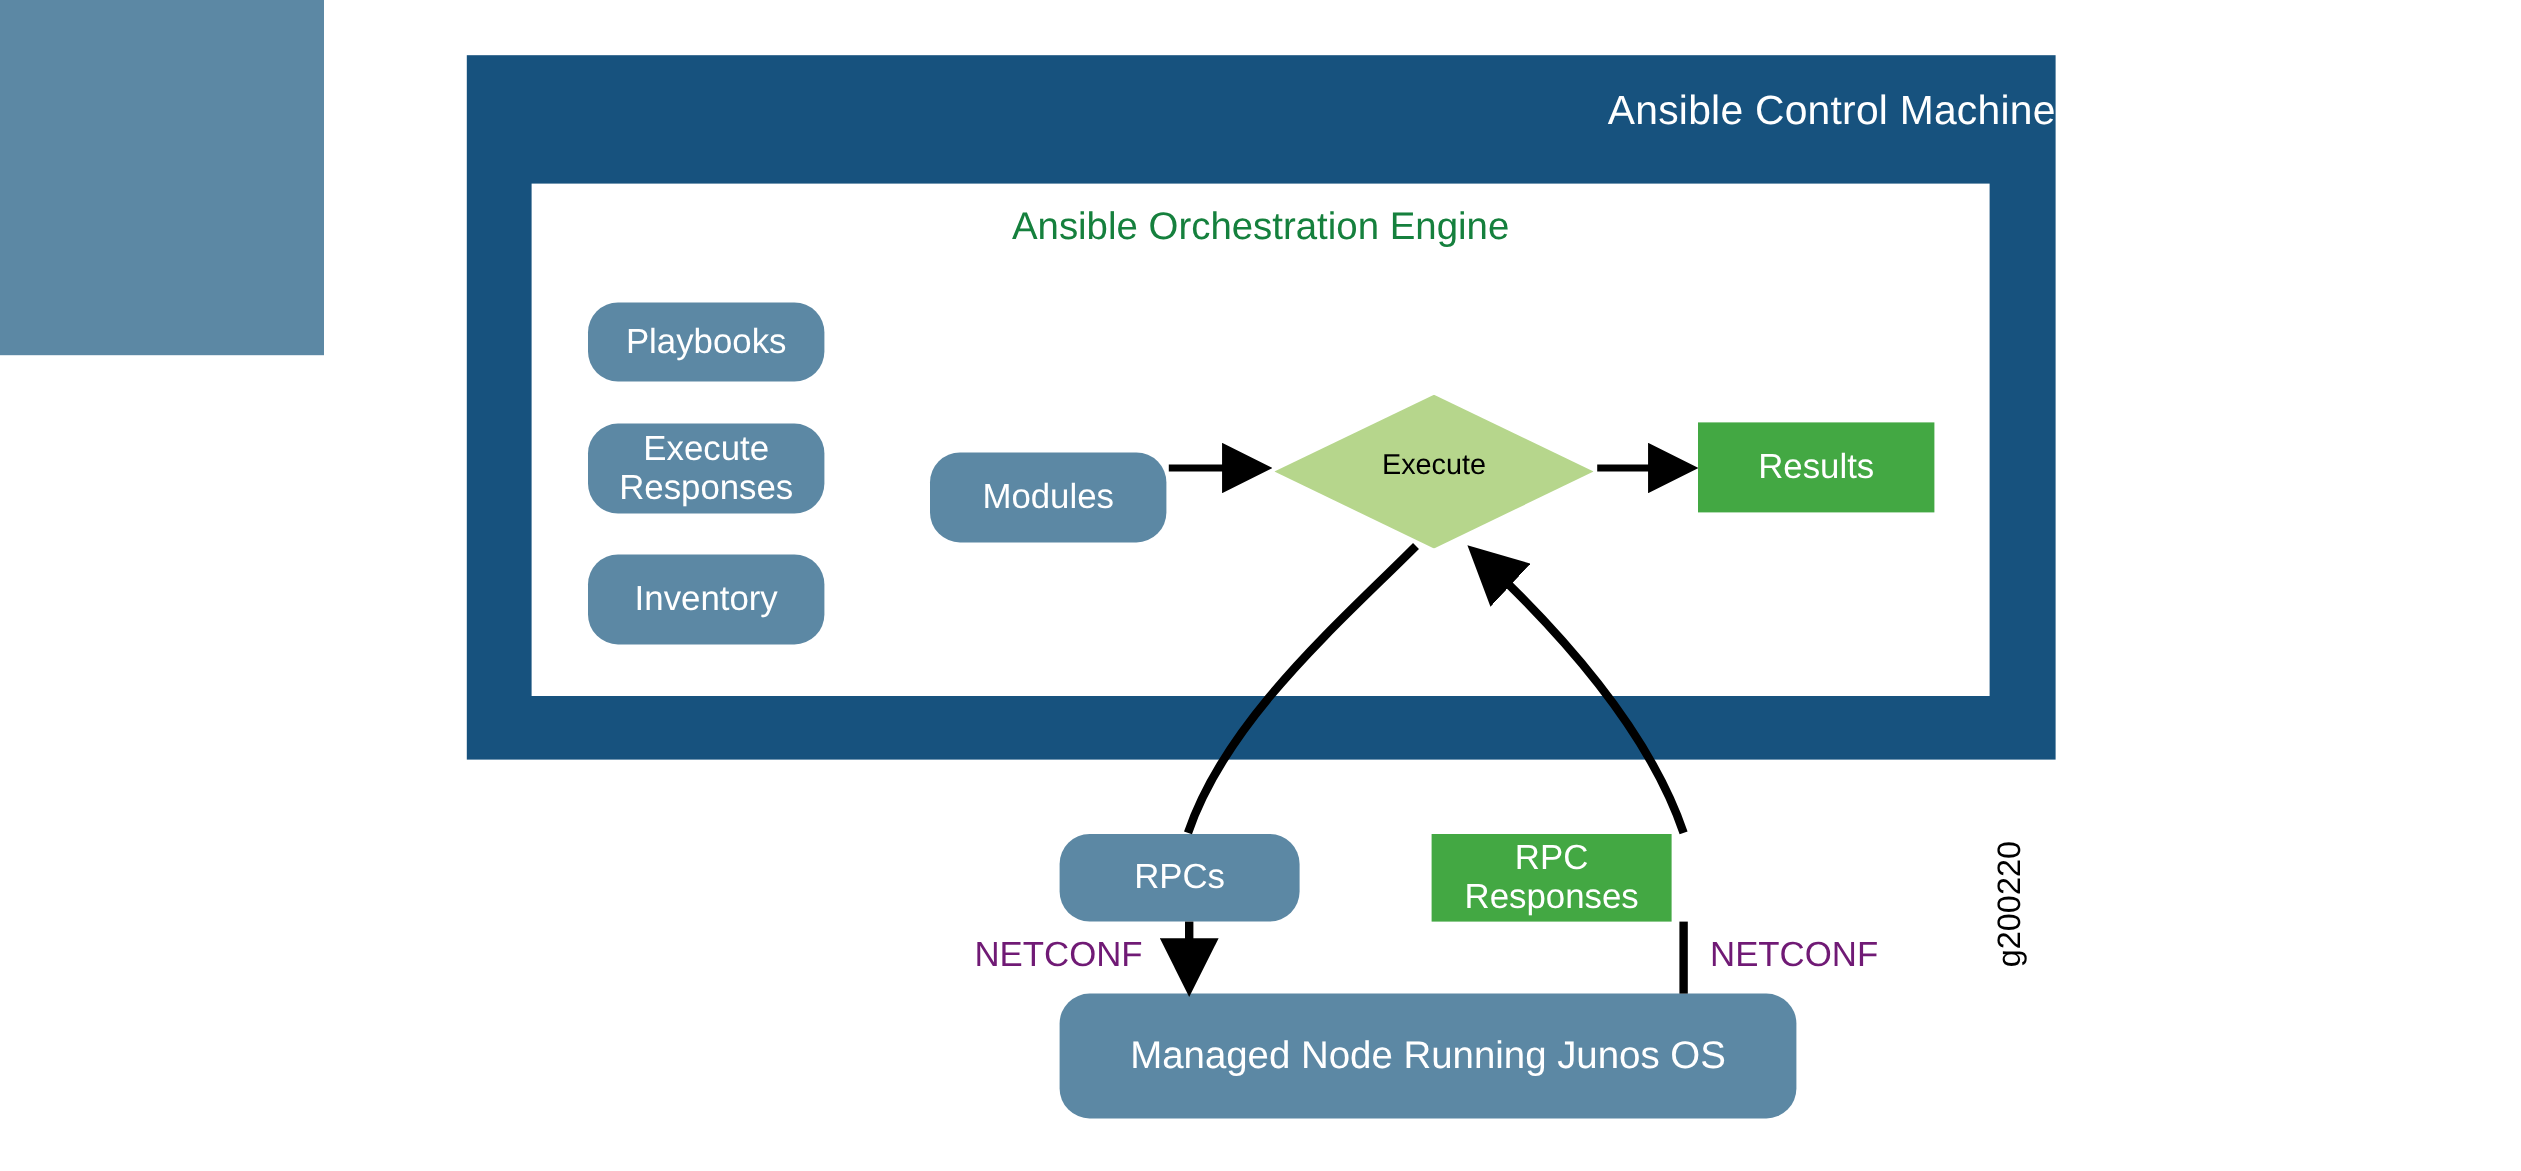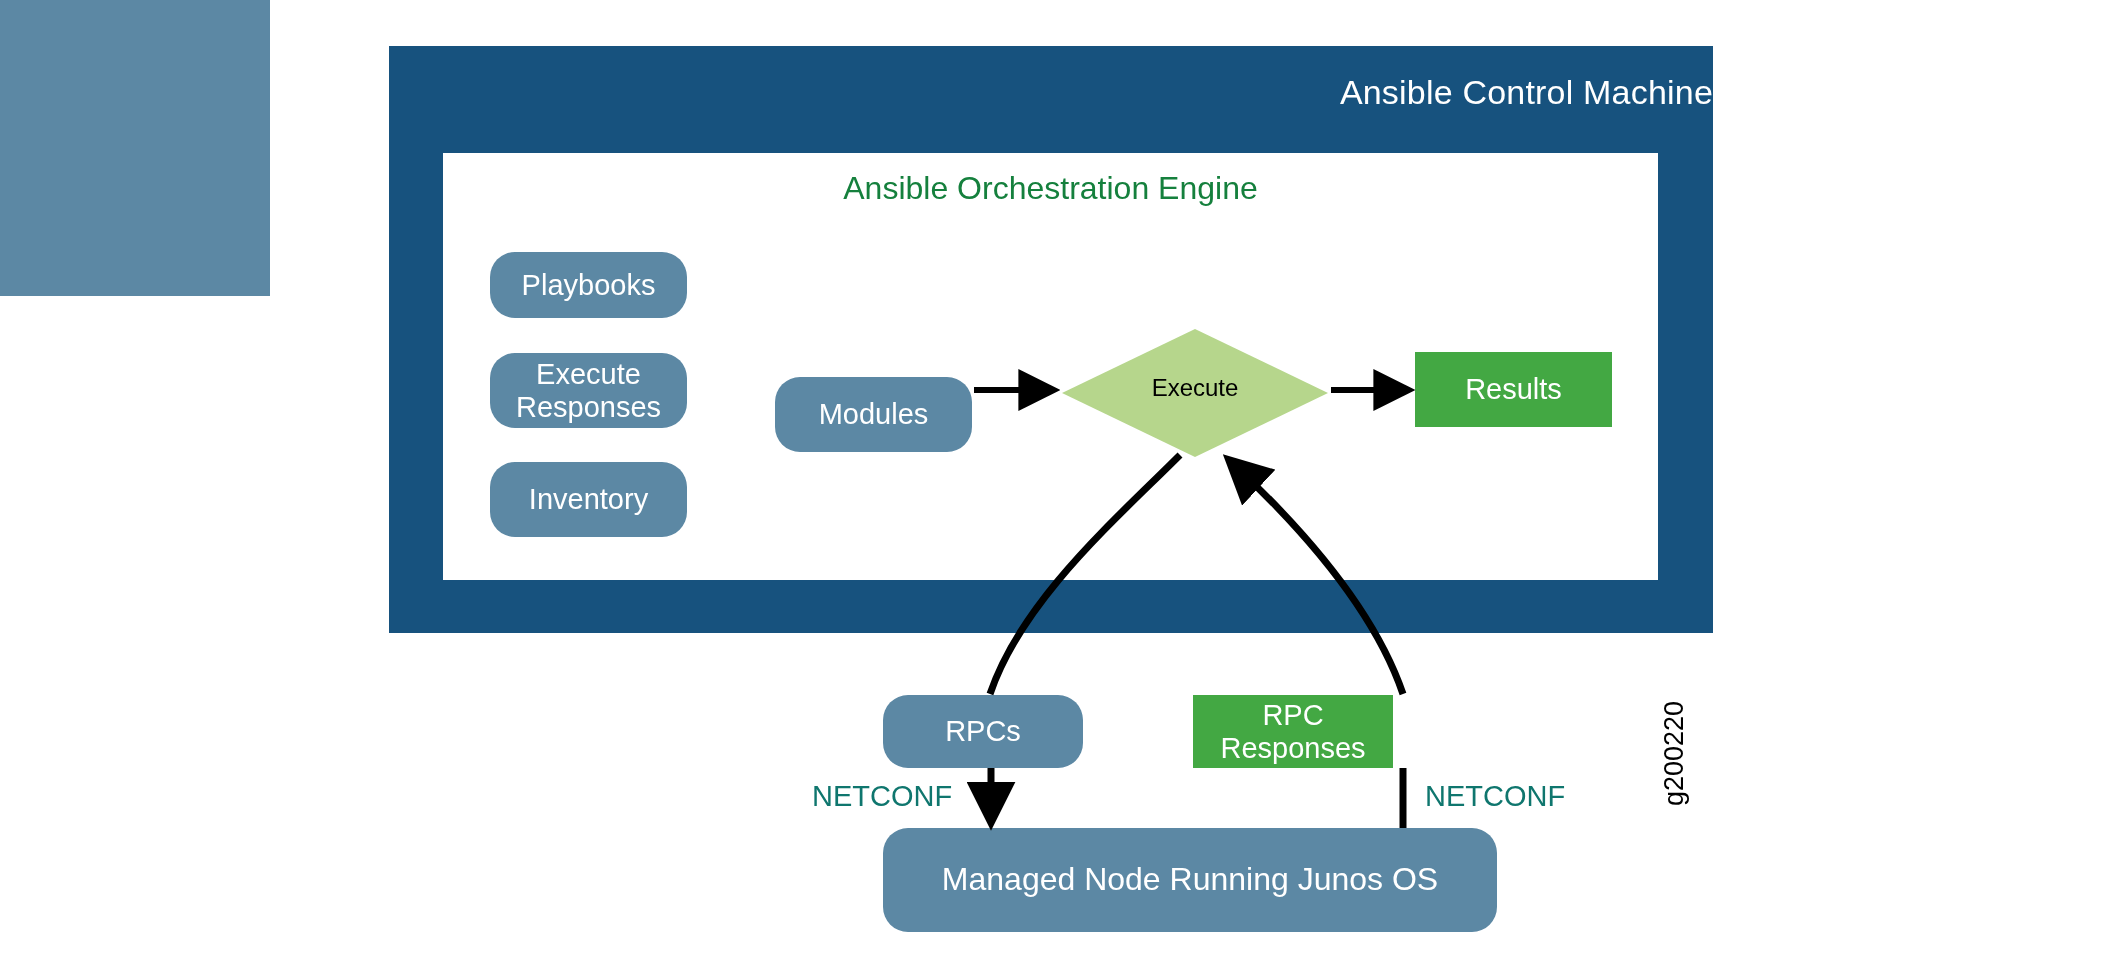--- a/index.html
+++ b/index.html
@@ -93,21 +93,21 @@
   }
 
   #results { left: 1415px; top: 352px; width: 197px; height: 75px; font-size: 29px; }
 
   #rpcs          { left: 883px;  top: 695px; width: 200px; height: 73px; font-size: 29px; }
   #rpc-responses { left: 1193px; top: 695px; width: 200px; height: 73px; font-size: 29px; }
   #managed-node  { left: 883px;  top: 828px; width: 614px; height: 104px; font-size: 32px; }
 
   .netconf-label {
     position: absolute;
-    color: #0f766e;
+    color: #701a75;
     font-size: 29px;
     white-space: nowrap;
   }
   #netconf-left  { left: 812px;  top: 780px; }
   #netconf-right { left: 1425px; top: 780px; }
 
   #figure-id {
     position: absolute;
     left: 1659px;
     top: 806px;

